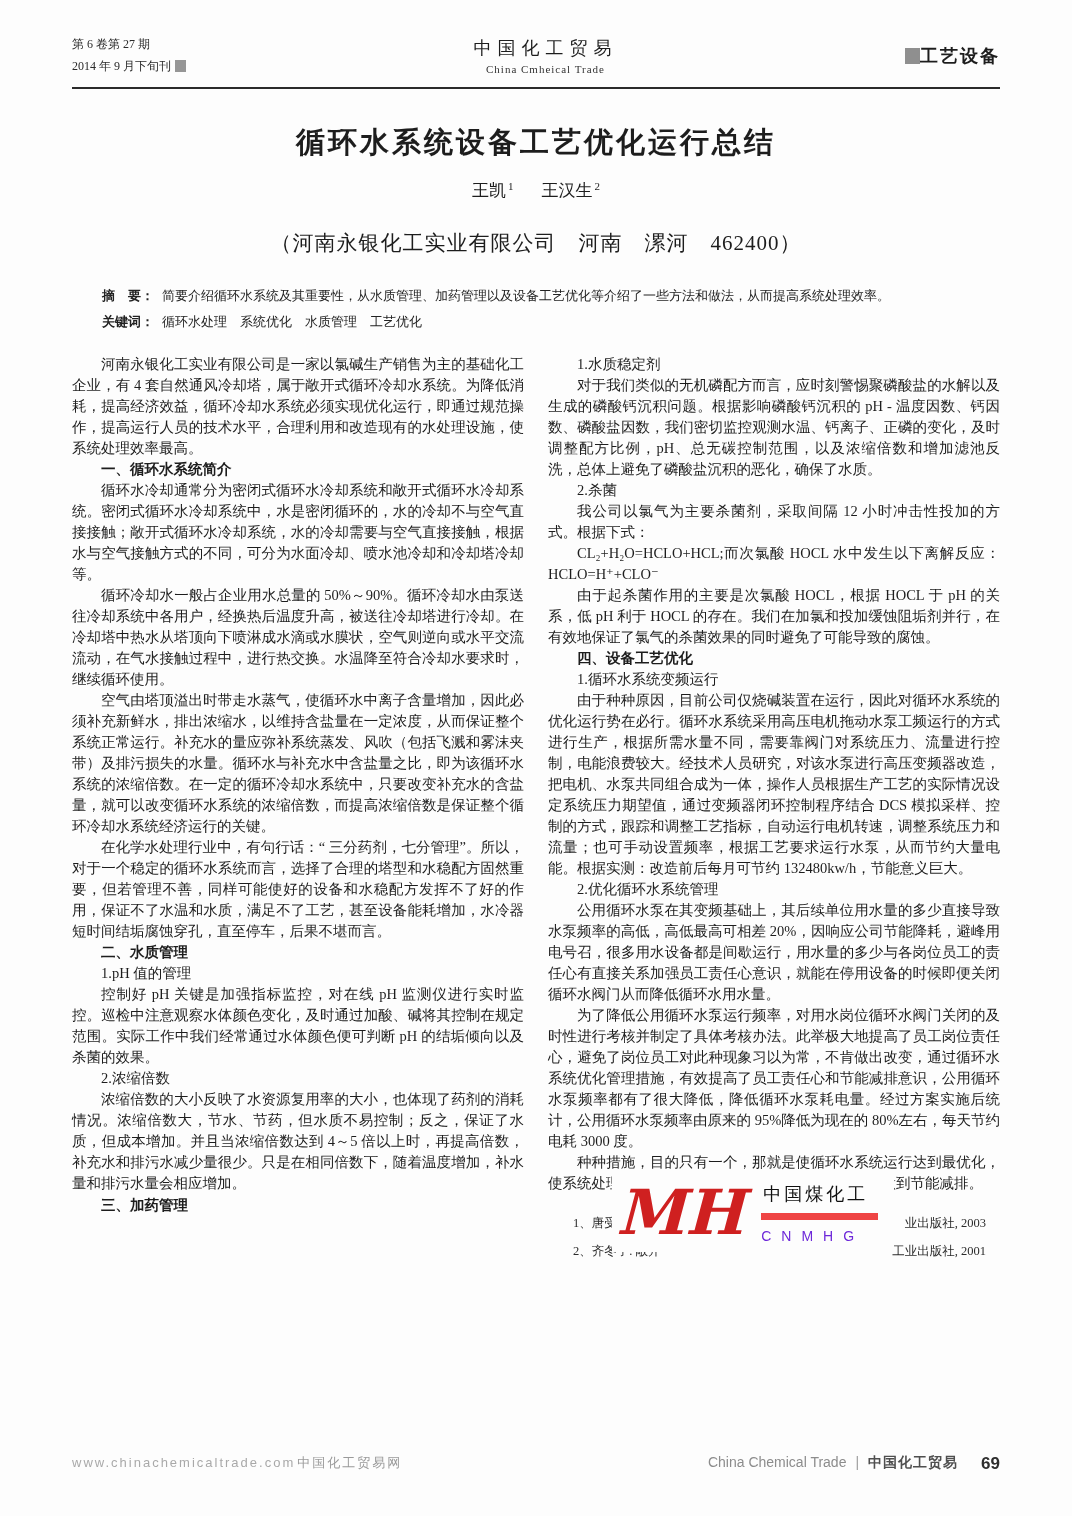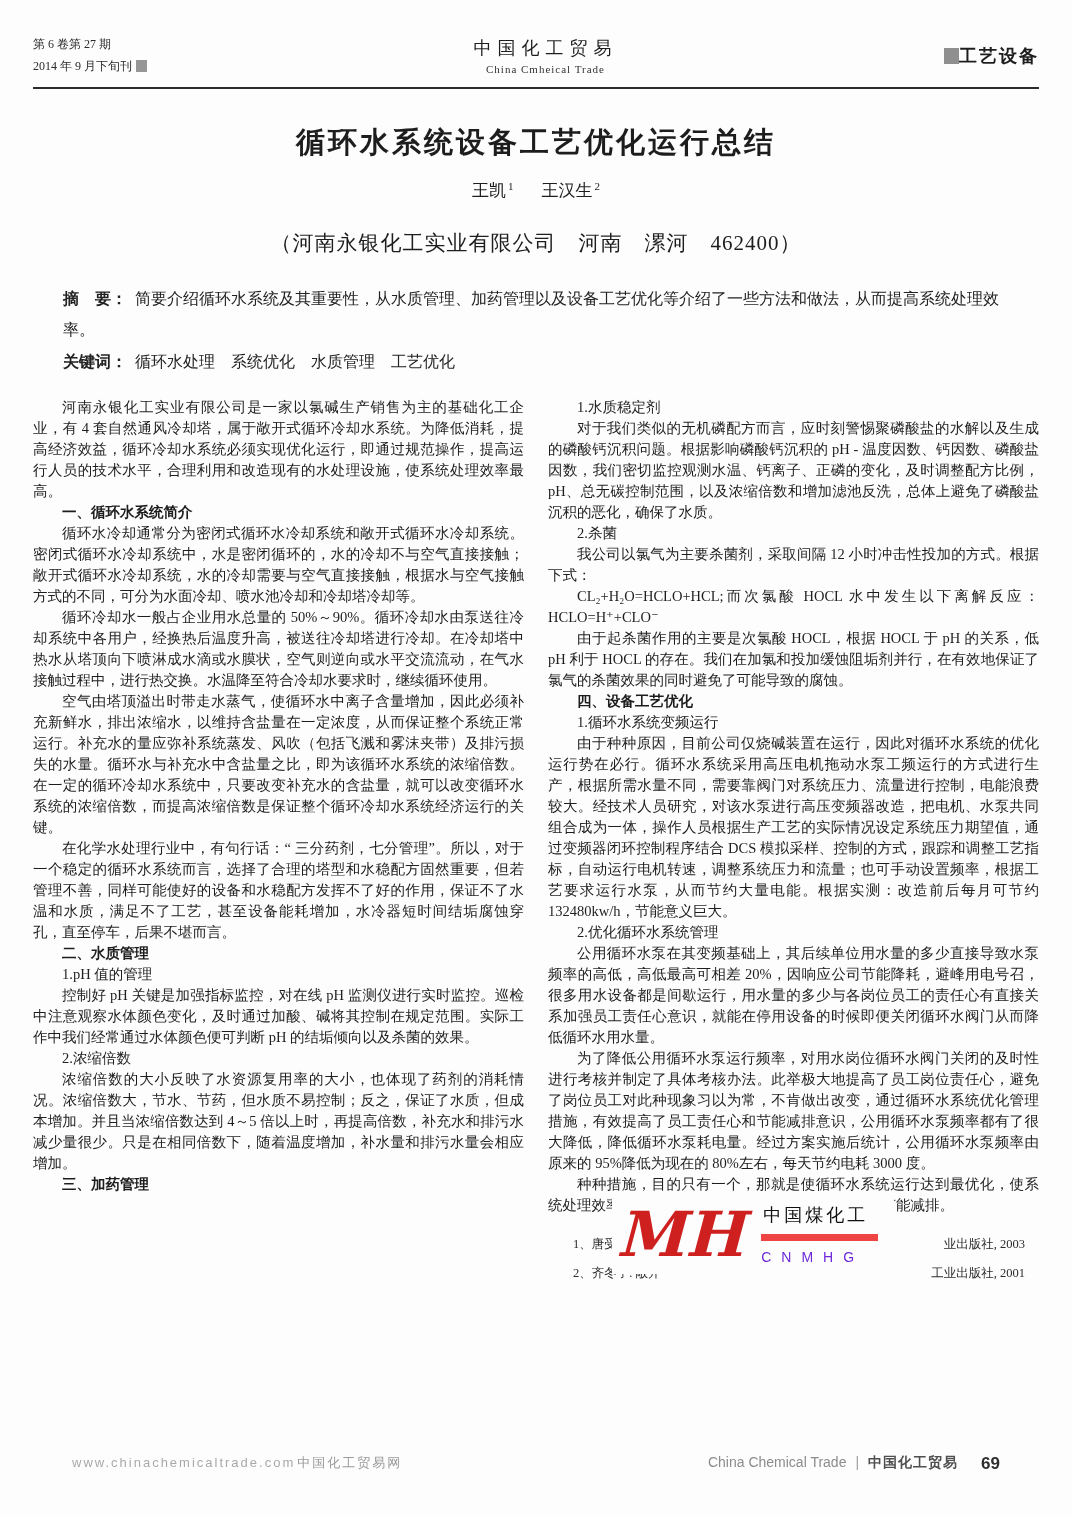--- a/index.html
+++ b/index.html
@@ -1,18 +1,18 @@
 <!DOCTYPE html>
 <html><head>
 <meta charset="utf-8">
 <style>
   html, body { margin:0; padding:0; background:#fdfdfd; }
   .page {
     position:relative; width:1072px; height:1516px; margin:0 auto;
-    background:#fdfdfd; box-sizing:border-box; padding:34px 33px 0;
+    background:#fdfdfd; box-sizing:border-box; padding:34px 72px 0;
     font-family:"Liberation Serif","DejaVu Serif",serif; color:#1d1d1d;
     overflow:hidden;
   }
 
   
   .header { display:flex; justify-content:space-between; align-items:center; }
   .header-left { font-size:12px; line-height:1.8; color:#2a2a2a; }
   .sq { display:inline-block; background:#969696; }
   .sq-small { width:11px; height:12px; margin-left:4px; vertical-align:-2px; }
   .header-center { text-align:center; }
@@ -23,21 +23,21 @@
   .header-rule { border-top:2px solid #2b2b2b; margin-top:10px; }
 
   
   .title { text-align:center; font-size:29px; font-weight:bold; letter-spacing:3px; margin:34px 0 0; }
   .authors { text-align:center; margin-top:16px; font-size:17px; }
   .au-gap { display:inline-block; width:28px; }
   .au-sup { font-size:11px; vertical-align:super; margin-left:2px; }
   .affiliation { text-align:center; margin-top:27px; font-size:21px; letter-spacing:1px; }
 
   
-  .abstract { margin:26px 30px 0; font-size:16px; line-height:1.95; color:#222; }
+  .abstract { margin:26px 30px 0; font-size:13px; line-height:1.95; color:#222; }
   .abs-label { font-weight:bold; margin-right:8px; }
 
   
   .columns { display:flex; gap:24px; margin-top:20px; }
   .col { flex:1; min-width:0; font-size:14.5px; line-height:1.45; text-align:justify; }
   .para { margin:0; text-indent:2em; }
   .para.h { font-weight:bold; }
 
   
   .refs { position:relative; margin-top:14px; font-size:12.5px; color:#2b2b2b; }

